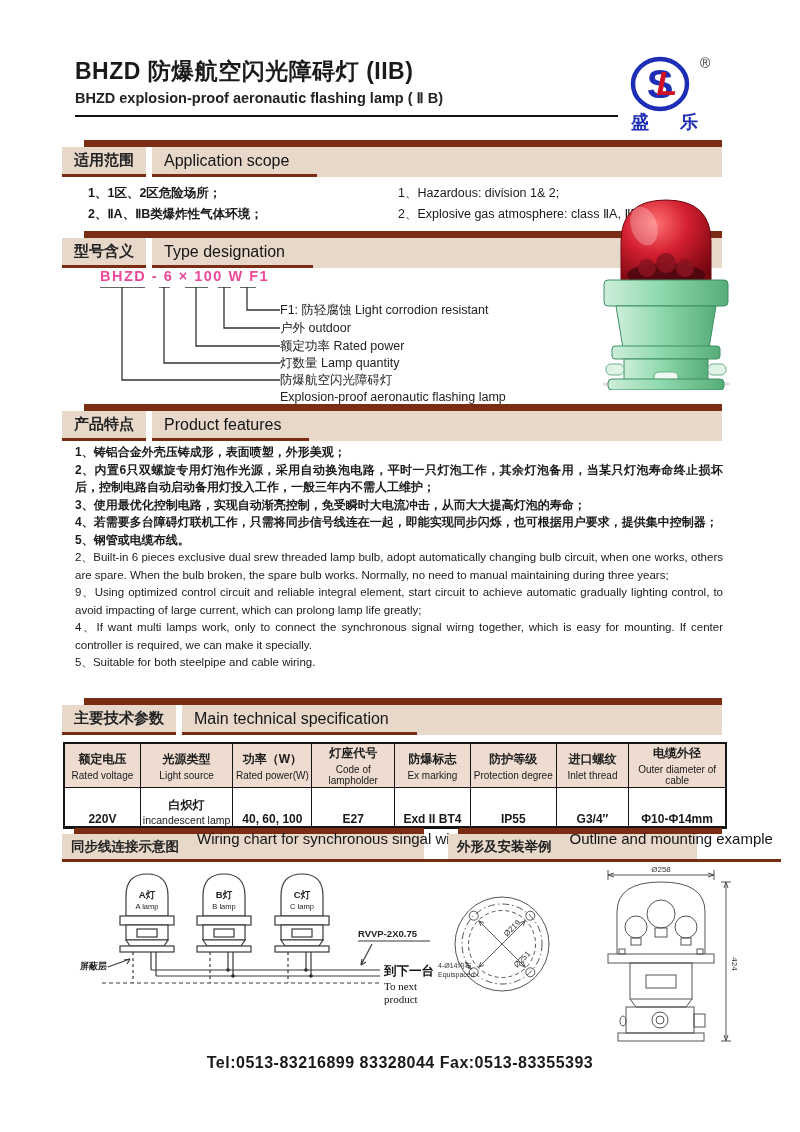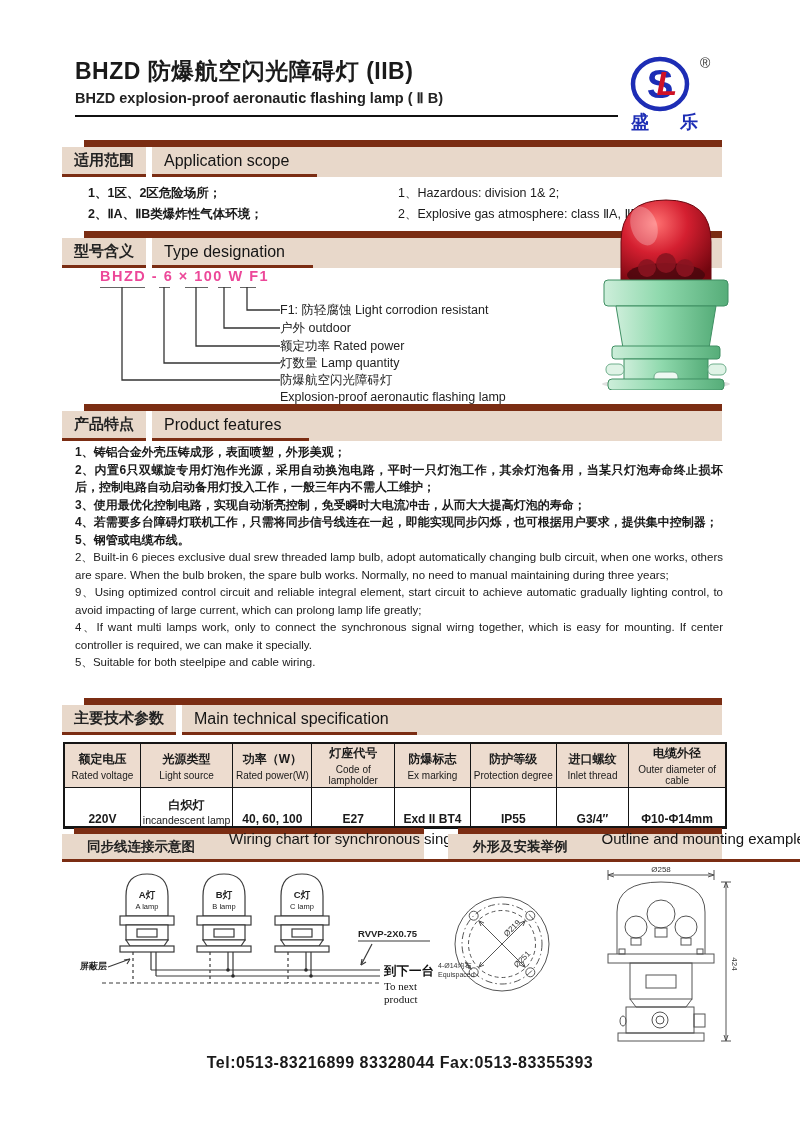--- a/index.html
+++ b/index.html
@@ -13,21 +13,21 @@
   .title-en{left:75px;top:90px;font-size:14.5px;font-weight:bold;color:#222}
   .head-rule{left:75px;top:115px;width:543px;height:2px;background:#111}
 
   
   .sec-bar{position:absolute;height:7px;background:#7b2d13}
   .sec-band{position:absolute;background:#e8d8ca;display:flex;align-items:stretch;height:30px}
   .sec-cn{font-weight:bold;color:#222;border-bottom:3px solid #7b2d13;display:flex;align-items:center;padding:0 12px;font-size:15px;white-space:nowrap}
   .sec-div{width:6px;background:#fff}
   .sec-en{color:#141414;border-bottom:3px solid #7b2d13;display:flex;align-items:center;padding:0 28px 0 12px;font-size:16px;white-space:nowrap}
   .sec-band.small{height:28px}
-  .sec-band.small .sec-cn{font-size:13.5px;padding:0 25px}
+  .sec-band.small .sec-cn{font-size:13.5px;padding:0 9px}
   .sec-band.small .sec-en{font-size:15px;padding:0 8px 16px 9px;flex:1}
 
   
   .app-list{left:88px;top:183px;width:620px;display:flex}
   .app-col{width:50%}
   .app-item{font-size:12.5px;line-height:21px;font-weight:bold}
   .app-col.en .app-item{font-weight:normal;font-size:12.5px}
 
   
   .model-code{left:100px;top:268px;font-size:14.5px;font-weight:bold;letter-spacing:1.5px;color:#ec4899}
@@ -233,21 +233,21 @@
       </div>
   </div>
 
   <div class="sec-bar" style="left:74px;top:828px;width:350px;height:6px"></div>
   <div class="sec-band small" style="left:62px;top:834px;width:362px">
     <span class="sec-cn">同步线连接示意图</span>
     <span class="sec-div"></span>
     <span class="sec-en">Wiring chart for synchronous singal wire</span>
   </div>
   <div class="sec-bar" style="left:458px;top:828px;width:264px;height:6px"></div>
-  <div class="sec-band small" style="left:448px;top:834px;width:274px">
+  <div class="sec-band small" style="left:448px;top:834px;width:249px">
     <span class="sec-cn">外形及安装举例</span>
     <span class="sec-div"></span>
     <span class="sec-en">Outline and mounting example</span>
   </div>
 
   <svg class="abs" style="left:62px;top:866px" width="372" height="152" viewBox="0 0 372 152">
     <g stroke="#3a3a3a" stroke-width="1.2" fill="#fff">
 
       <path d="M64,50 L64,30 Q64,8 85,8 Q106,8 106,30 L106,50 Z"></path>
       <rect x="58" y="50" width="54" height="9"></rect>

